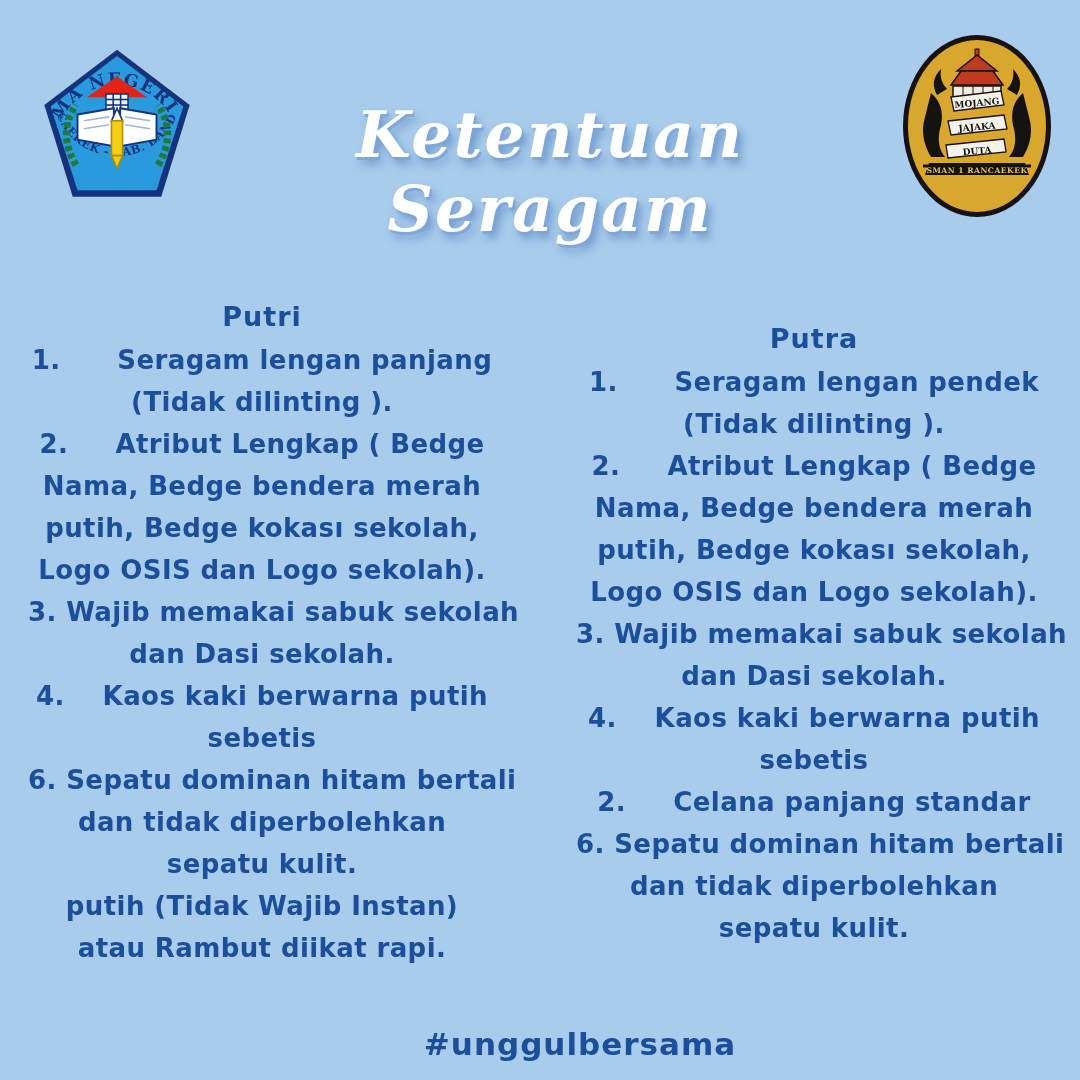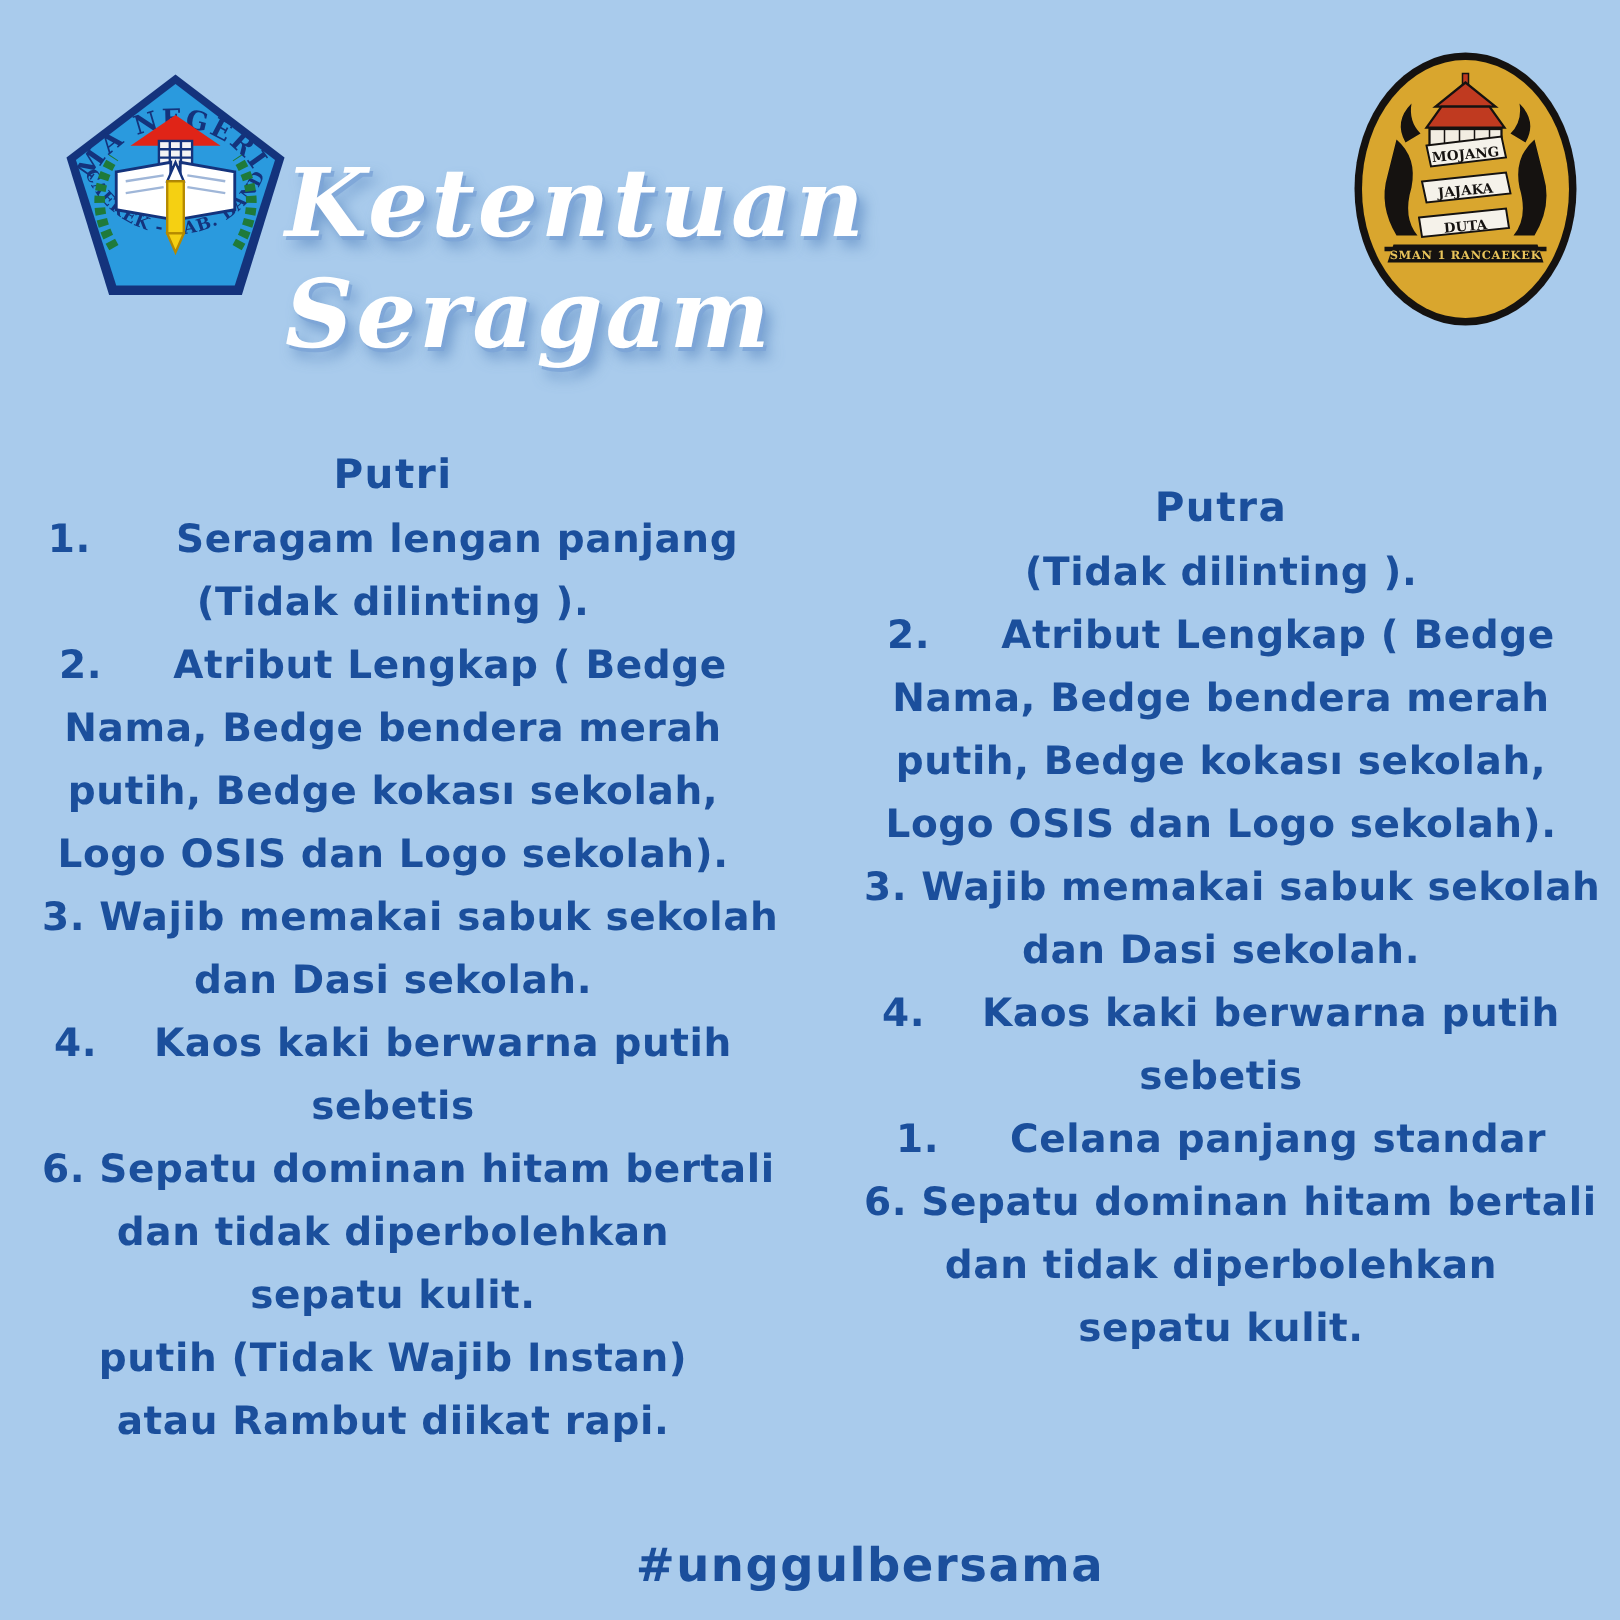--- a/index.html
+++ b/index.html
@@ -8,21 +8,21 @@
     width:1080px;height:1080px;
     background:#a9cbec;
     overflow:hidden;
     font-family:"DejaVu Sans","Liberation Sans",sans-serif;
   }
   
   .logo-left{position:absolute;left:38px;top:45px;width:158px;height:158px;}
   .logo-right{position:absolute;left:901px;top:33px;width:152px;height:186px;}
   .title{
     position:absolute;left:190px;top:98px;width:720px;
-    text-align:left;
+    text-align:center;
     font-family:"DejaVu Serif","Liberation Serif",serif;
     font-style:italic;font-weight:bold;
     color:#ffffff;
     font-size:63px;line-height:74px;letter-spacing:2px;
     text-shadow:2px 3px 0 rgba(125,165,215,.85), 5px 7px 9px rgba(95,140,195,.75);
   }
   
   .column{position:absolute;color:#1b4f9c;text-align:center;}
   .column-left{left:28px;top:296px;width:468px;}
   .column-right{left:576px;top:318px;width:476px;}
@@ -152,38 +152,39 @@
           <span class="item-line">putih (Tidak Wajib Instan)</span>
           <span class="item-line">atau Rambut diikat rapi.</span>
         </li>
       </ol>
   </div>
 
   <div class="column column-right">
     <div class="col-header">Putra</div>
     <ol class="items">
         <li class="item">
+          <span class="item-line">1.      Seragam lengan pendek</span>
           <span class="item-line">(Tidak dilinting ).</span>
         </li>
         <li class="item">
           <span class="item-line">2.     Atribut Lengkap ( Bedge</span>
           <span class="item-line">Nama, Bedge bendera merah</span>
           <span class="item-line">putih, Bedge kokası sekolah,</span>
           <span class="item-line">Logo OSIS dan Logo sekolah).</span>
         </li>
         <li class="item">
           <span class="item-line">3. Wajib memakai sabuk sekolah</span>
           <span class="item-line">dan Dasi sekolah.</span>
         </li>
         <li class="item">
           <span class="item-line">4.    Kaos kaki berwarna putih</span>
           <span class="item-line">sebetis</span>
         </li>
         <li class="item">
-          <span class="item-line">1.     Celana panjang standar</span>
+          <span class="item-line">2.     Celana panjang standar</span>
         </li>
         <li class="item">
           <span class="item-line">6. Sepatu dominan hitam bertali</span>
           <span class="item-line">dan tidak diperbolehkan</span>
           <span class="item-line">sepatu kulit.</span>
         </li>
       </ol>
   </div>
 
   <div class="hashtag">#unggulbersama</div>

